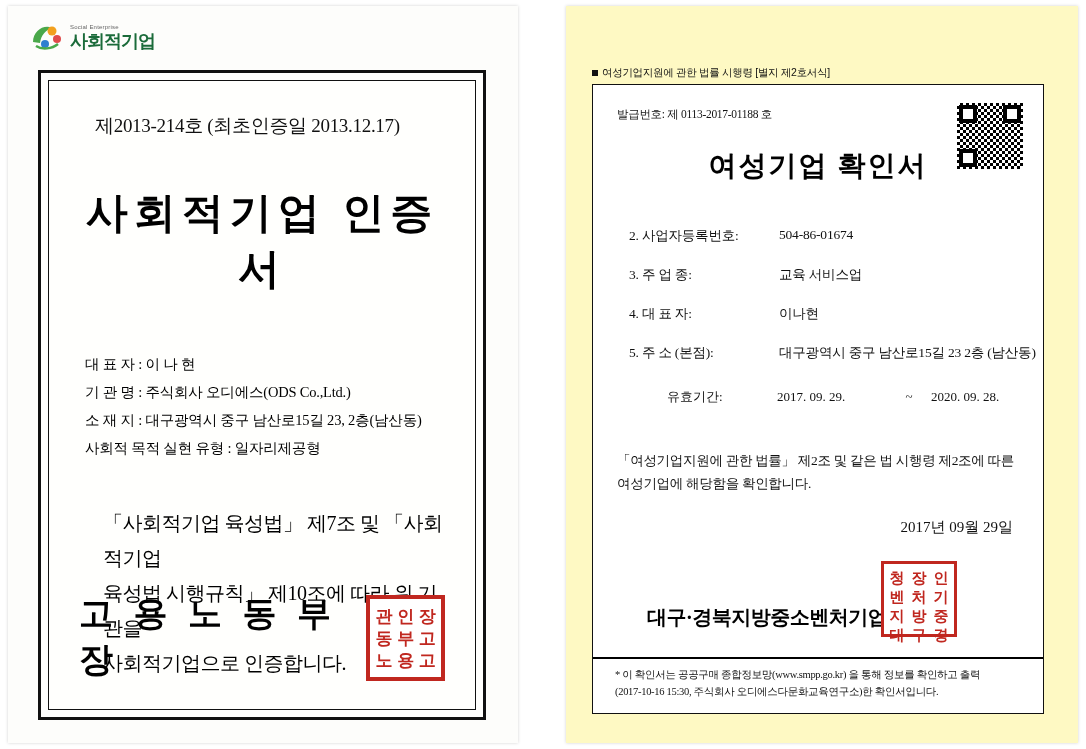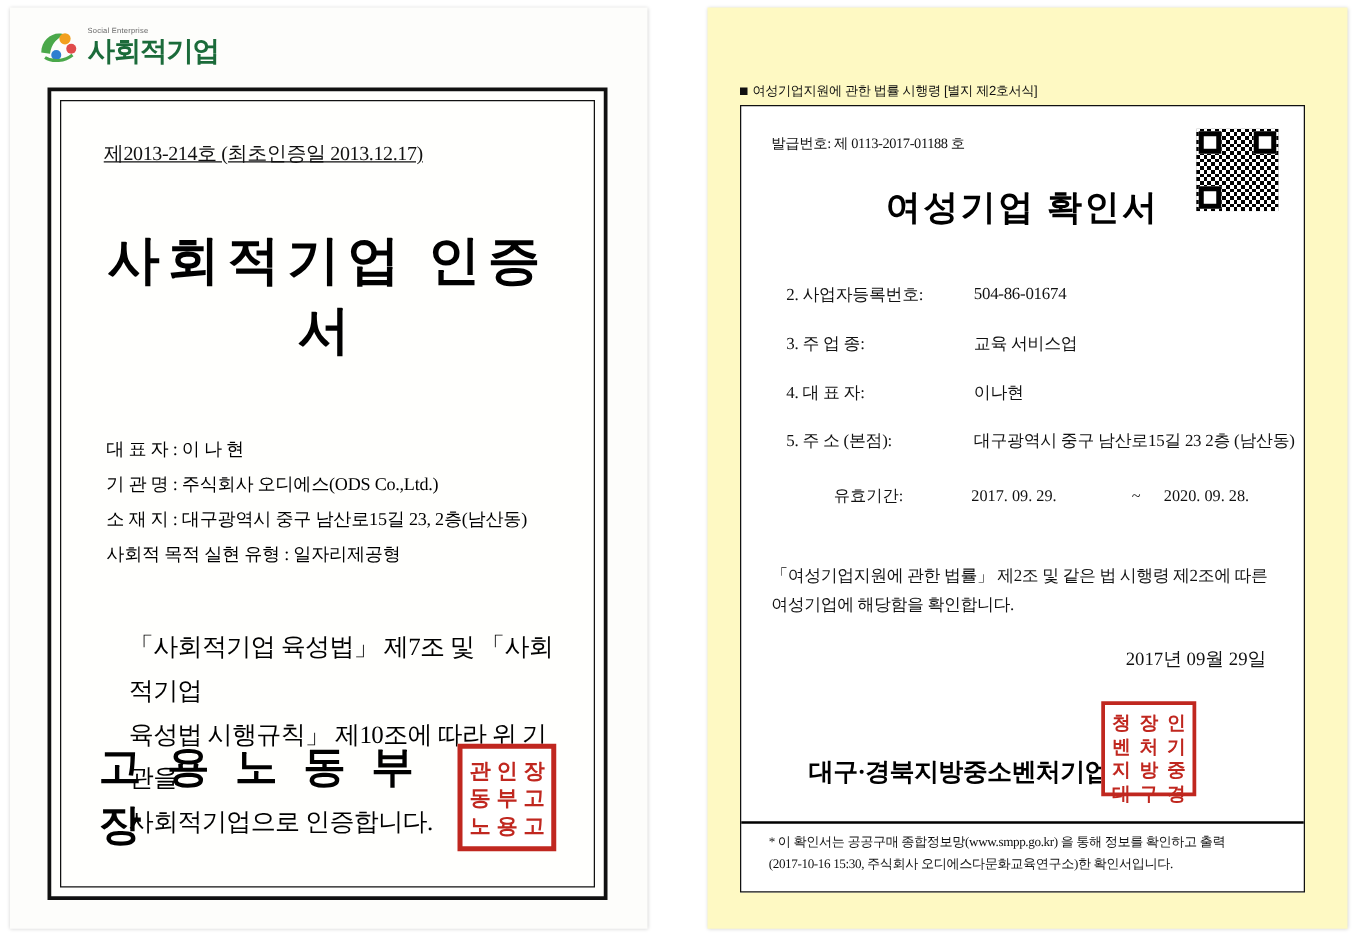--- a/index.html
+++ b/index.html
@@ -52,21 +52,21 @@
     line-height: 1;
   }
   .logo-small {
     font-size: 6px;
     color: #666;
     font-family: "Liberation Sans", sans-serif;
     letter-spacing: 0.2px;
     margin-bottom: 2px;
   }
   .logo-main {
-    font-size: 22px;
+    font-size: 18px;
     font-weight: bold;
     color: #1b6b3a;
     font-family: "Liberation Sans", sans-serif;
     letter-spacing: -1px;
   }
 
   .cert-frame-outer {
     position: absolute;
     left: 30px;
     top: 64px;
@@ -85,26 +85,25 @@
     border: 1px solid #111;
     box-sizing: border-box;
   }
   .cert-inner-content {
     position: absolute;
     left: 0; top: 0; right: 0; bottom: 0;
     padding: 26px 30px;
     box-sizing: border-box;
   }
   .cert-no {
-    font-size: 16px;
+    font-size: 19px;
     color: #111;
     letter-spacing: -0.3px;
     margin-top: 6px;
-    margin-left: 4px;
-    text-decoration: underline;
+    margin-left: 16px;
   }
   .cert-title {
     text-align: center;
     font-size: 42px;
     font-weight: bold;
     letter-spacing: 6px;
     margin-top: 46px;
     color: #000;
   }
   .cert-fields {

